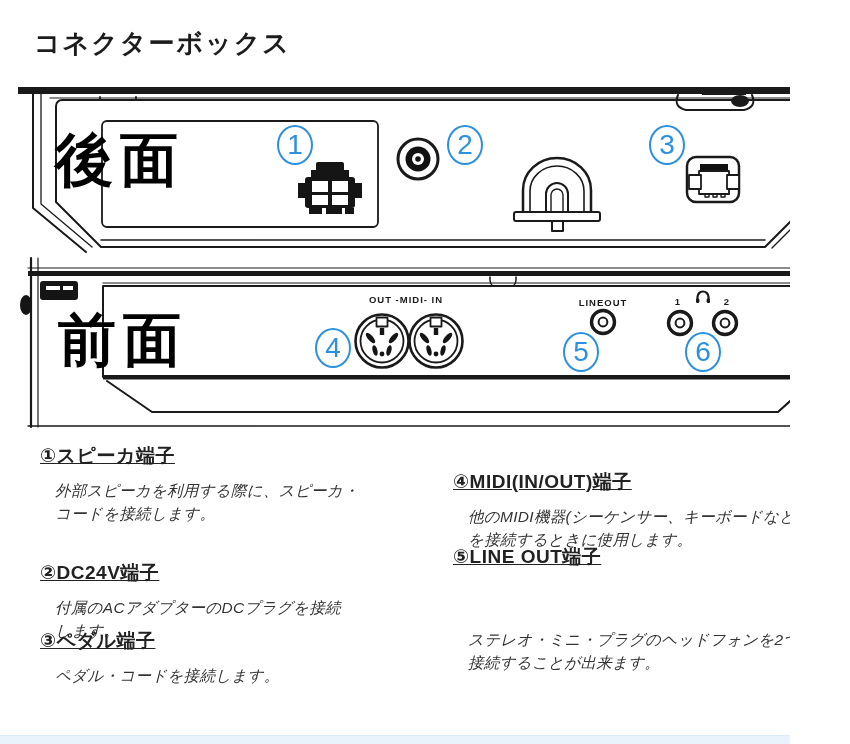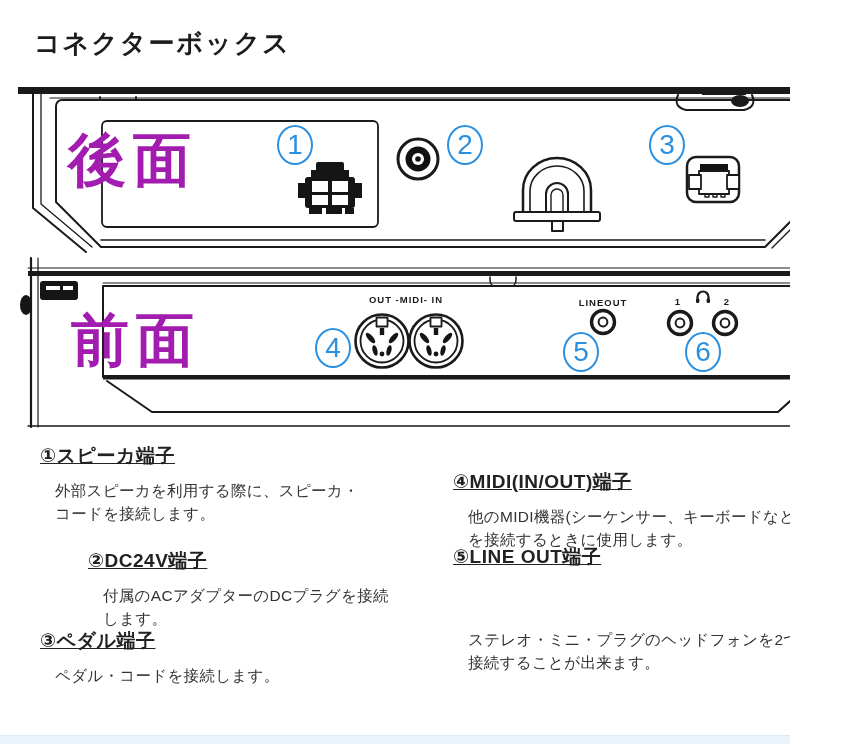--- a/index.html
+++ b/index.html
@@ -7,41 +7,41 @@
     position:relative;width:790px;height:744px;background:#ffffff;overflow:hidden;
     font-family:"Liberation Sans","DejaVu Sans",sans-serif;color:#1a1a1a;
   }
   .page-title{
     position:absolute;left:34px;top:26px;font-size:26px;font-weight:600;
     letter-spacing:2px;color:#1c1c1c;
   }
   .diagram-svg{position:absolute;left:0;top:84px;width:850px;height:350px;}
   .view-label{
     position:absolute;font-size:58px;font-weight:700;letter-spacing:7px;
-    color:#a21caf;line-height:1;white-space:nowrap;margin-left:13px;
+    color:#000000;line-height:1;white-space:nowrap;
   }
   .view-label.rear{left:55px;top:131px;}
   .view-label.front{left:58px;top:311px;}
   .callout{
     position:absolute;width:36px;height:40px;border:2.5px solid #2b90e0;border-radius:50%;
     display:flex;align-items:center;justify-content:center;
     color:#2b90e0;font-size:28px;font-weight:400;background:transparent;box-sizing:border-box;
   }
   .port-label{
     position:absolute;font-size:9.5px;font-weight:700;letter-spacing:1px;color:#1a1a1a;
     text-align:center;white-space:nowrap;
   }
   .phones-icon{position:absolute;left:695px;top:289px;width:16px;height:15px;}
   .section{position:absolute;width:392px;}
   .section h3{
     margin:0 0 10px 0;font-size:19px;font-weight:600;color:#222;letter-spacing:0.5px;text-decoration:underline;
   }
   .section p{
     margin:0 0 0 15px;font-size:15.5px;line-height:23px;color:#333;
-    white-space:pre-line;letter-spacing:0.3px;
+    white-space:pre-line;letter-spacing:0.3px;font-style:italic;
   }
   .footer-bar{
     position:absolute;left:0;right:0;bottom:0;height:8px;
     background:#e9f3fb;border-top:1px solid #ddebf7;
   }
 </style>
 </head>
 <body>
 
 <div class="page">
@@ -187,21 +187,21 @@
     <rect x="1" y="9.5" width="3.4" height="4.5" rx="1.4" fill="#1a1a1a"></rect>
     <rect x="11.6" y="9.5" width="3.4" height="4.5" rx="1.4" fill="#1a1a1a"></rect>
   </svg>
   <div class="port-label" style="left:722px;top:296px;width:10px;">2</div>
 
   <div class="section" style="left:40px;top:443px;">
     <h3>①スピーカ端子</h3>
     <p>外部スピーカを利用する際に、スピーカ・
 コードを接続します。</p>
   </div>
-  <div class="section" style="left:40px;top:548px;margin-left:48px;">
+  <div class="section" style="left:40px;top:560px;">
     <h3>②DC24V端子</h3>
     <p>付属のACアダプターのDCプラグを接続
 します。</p>
   </div>
   <div class="section" style="left:40px;top:628px;">
     <h3>③ペダル端子</h3>
     <p>ペダル・コードを接続します。</p>
   </div>
 
   <div class="section" style="left:453px;top:469px;">

